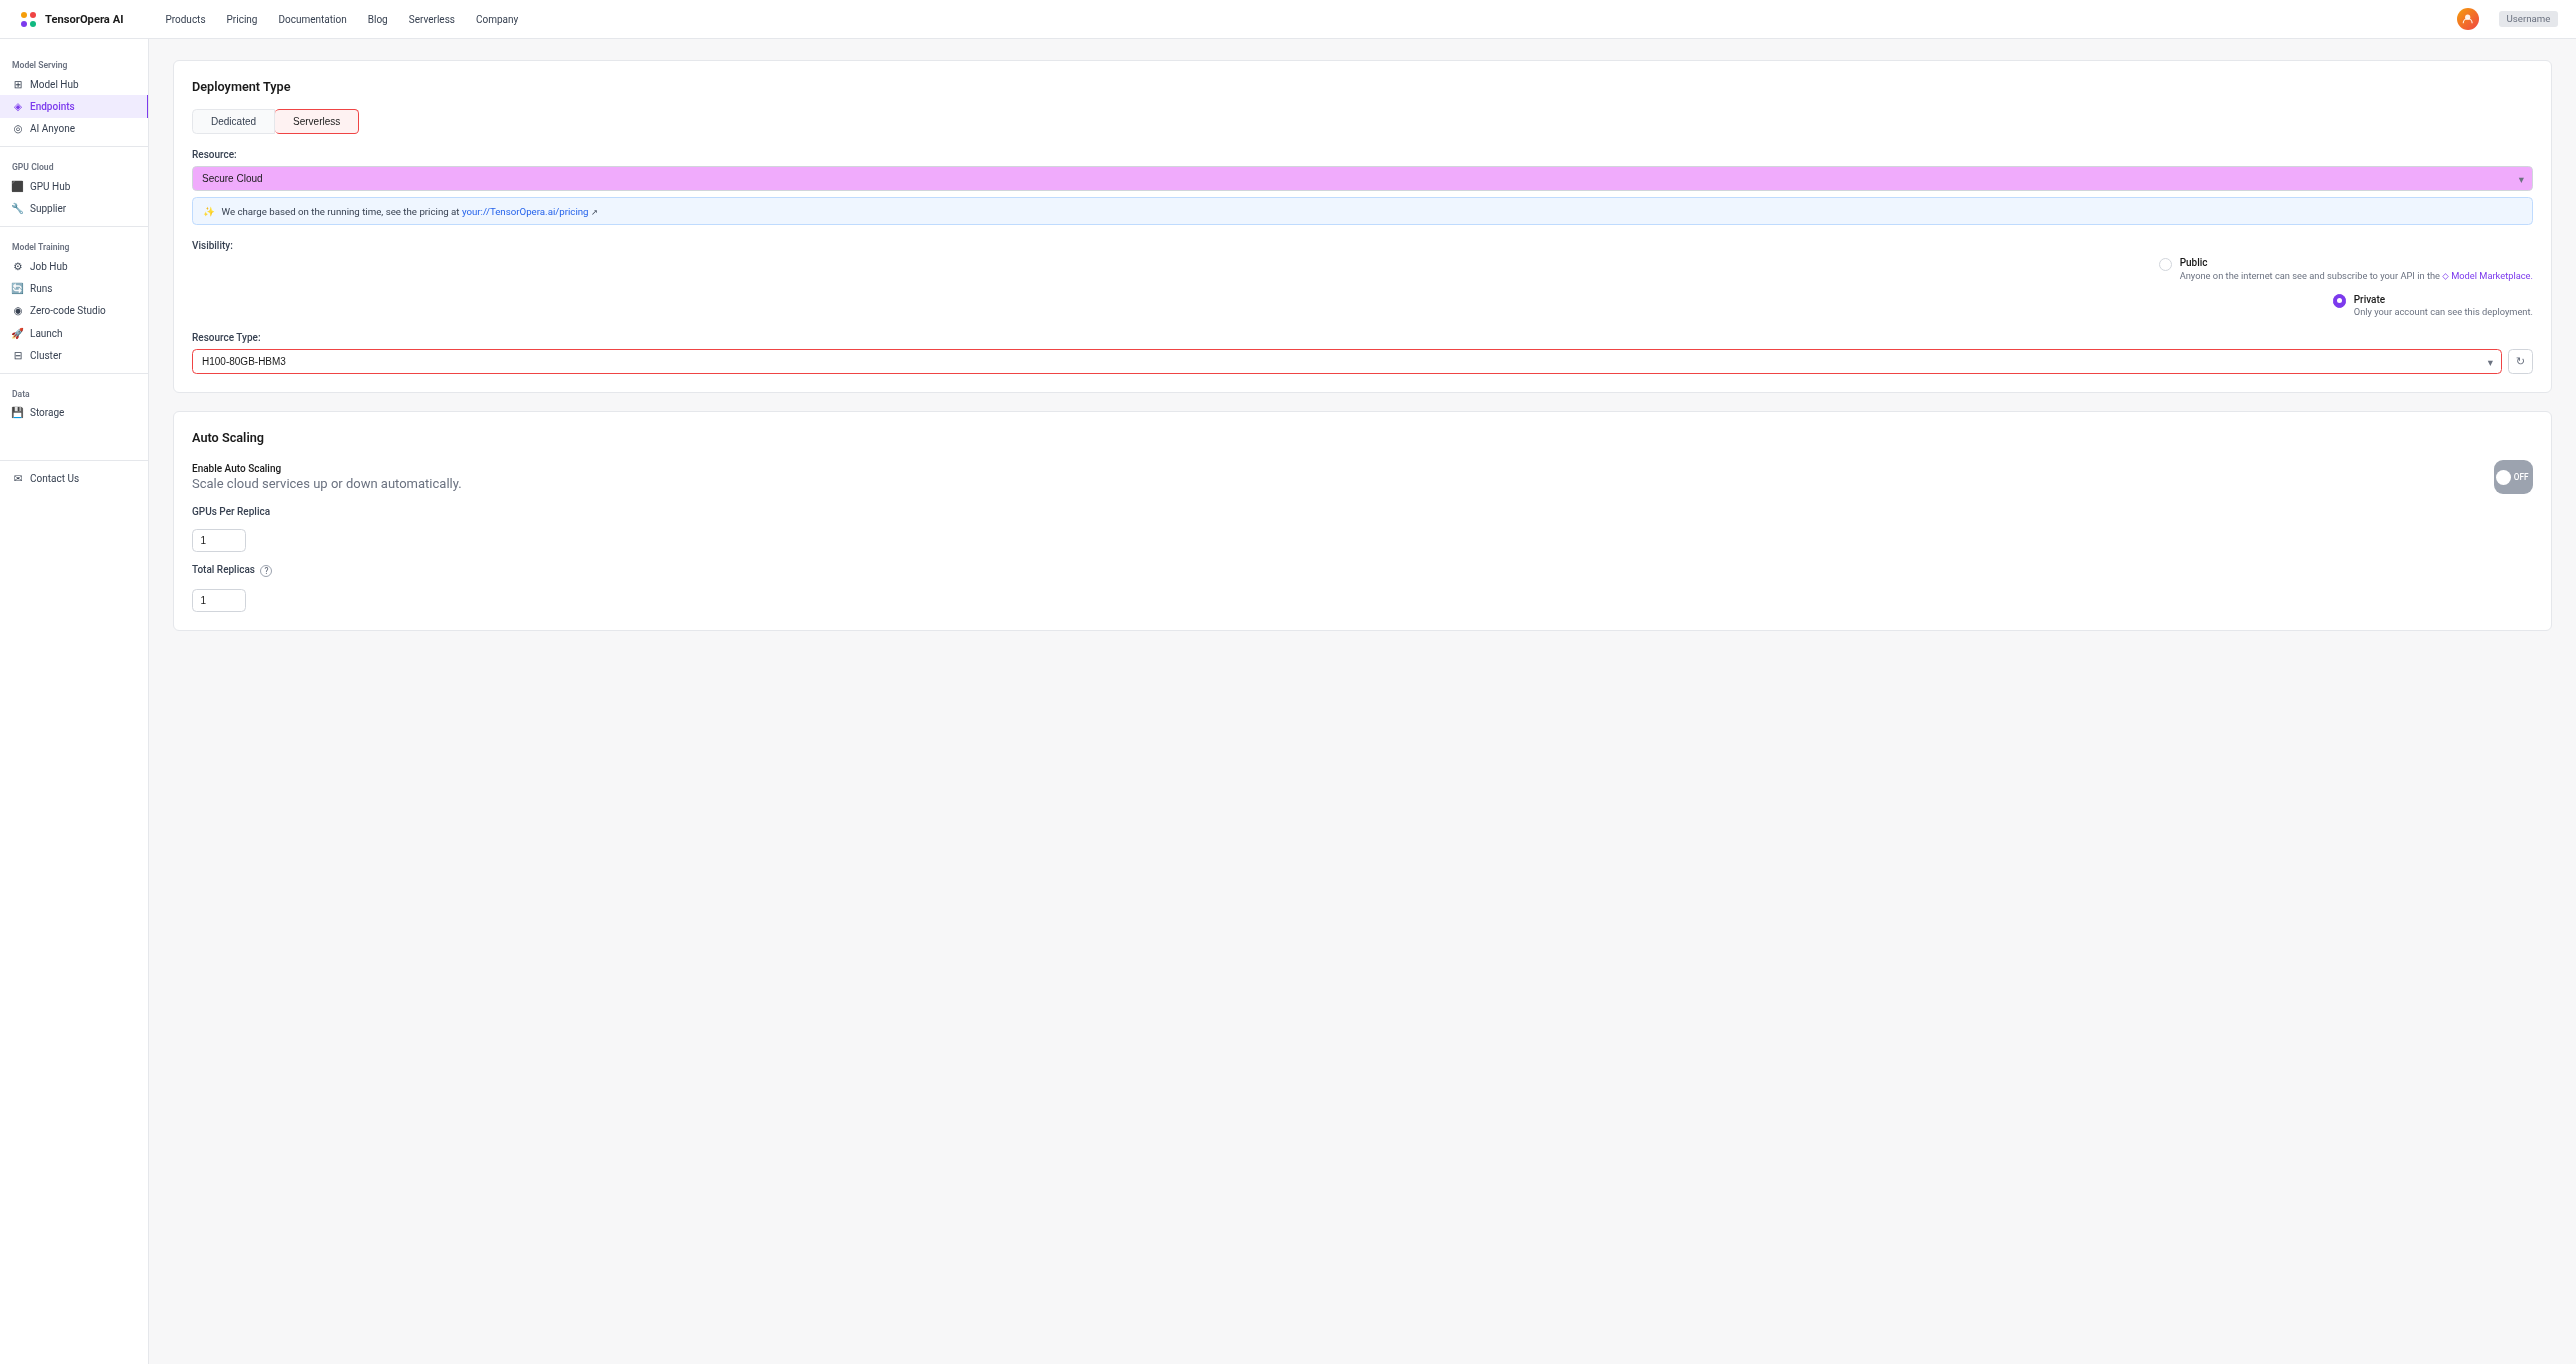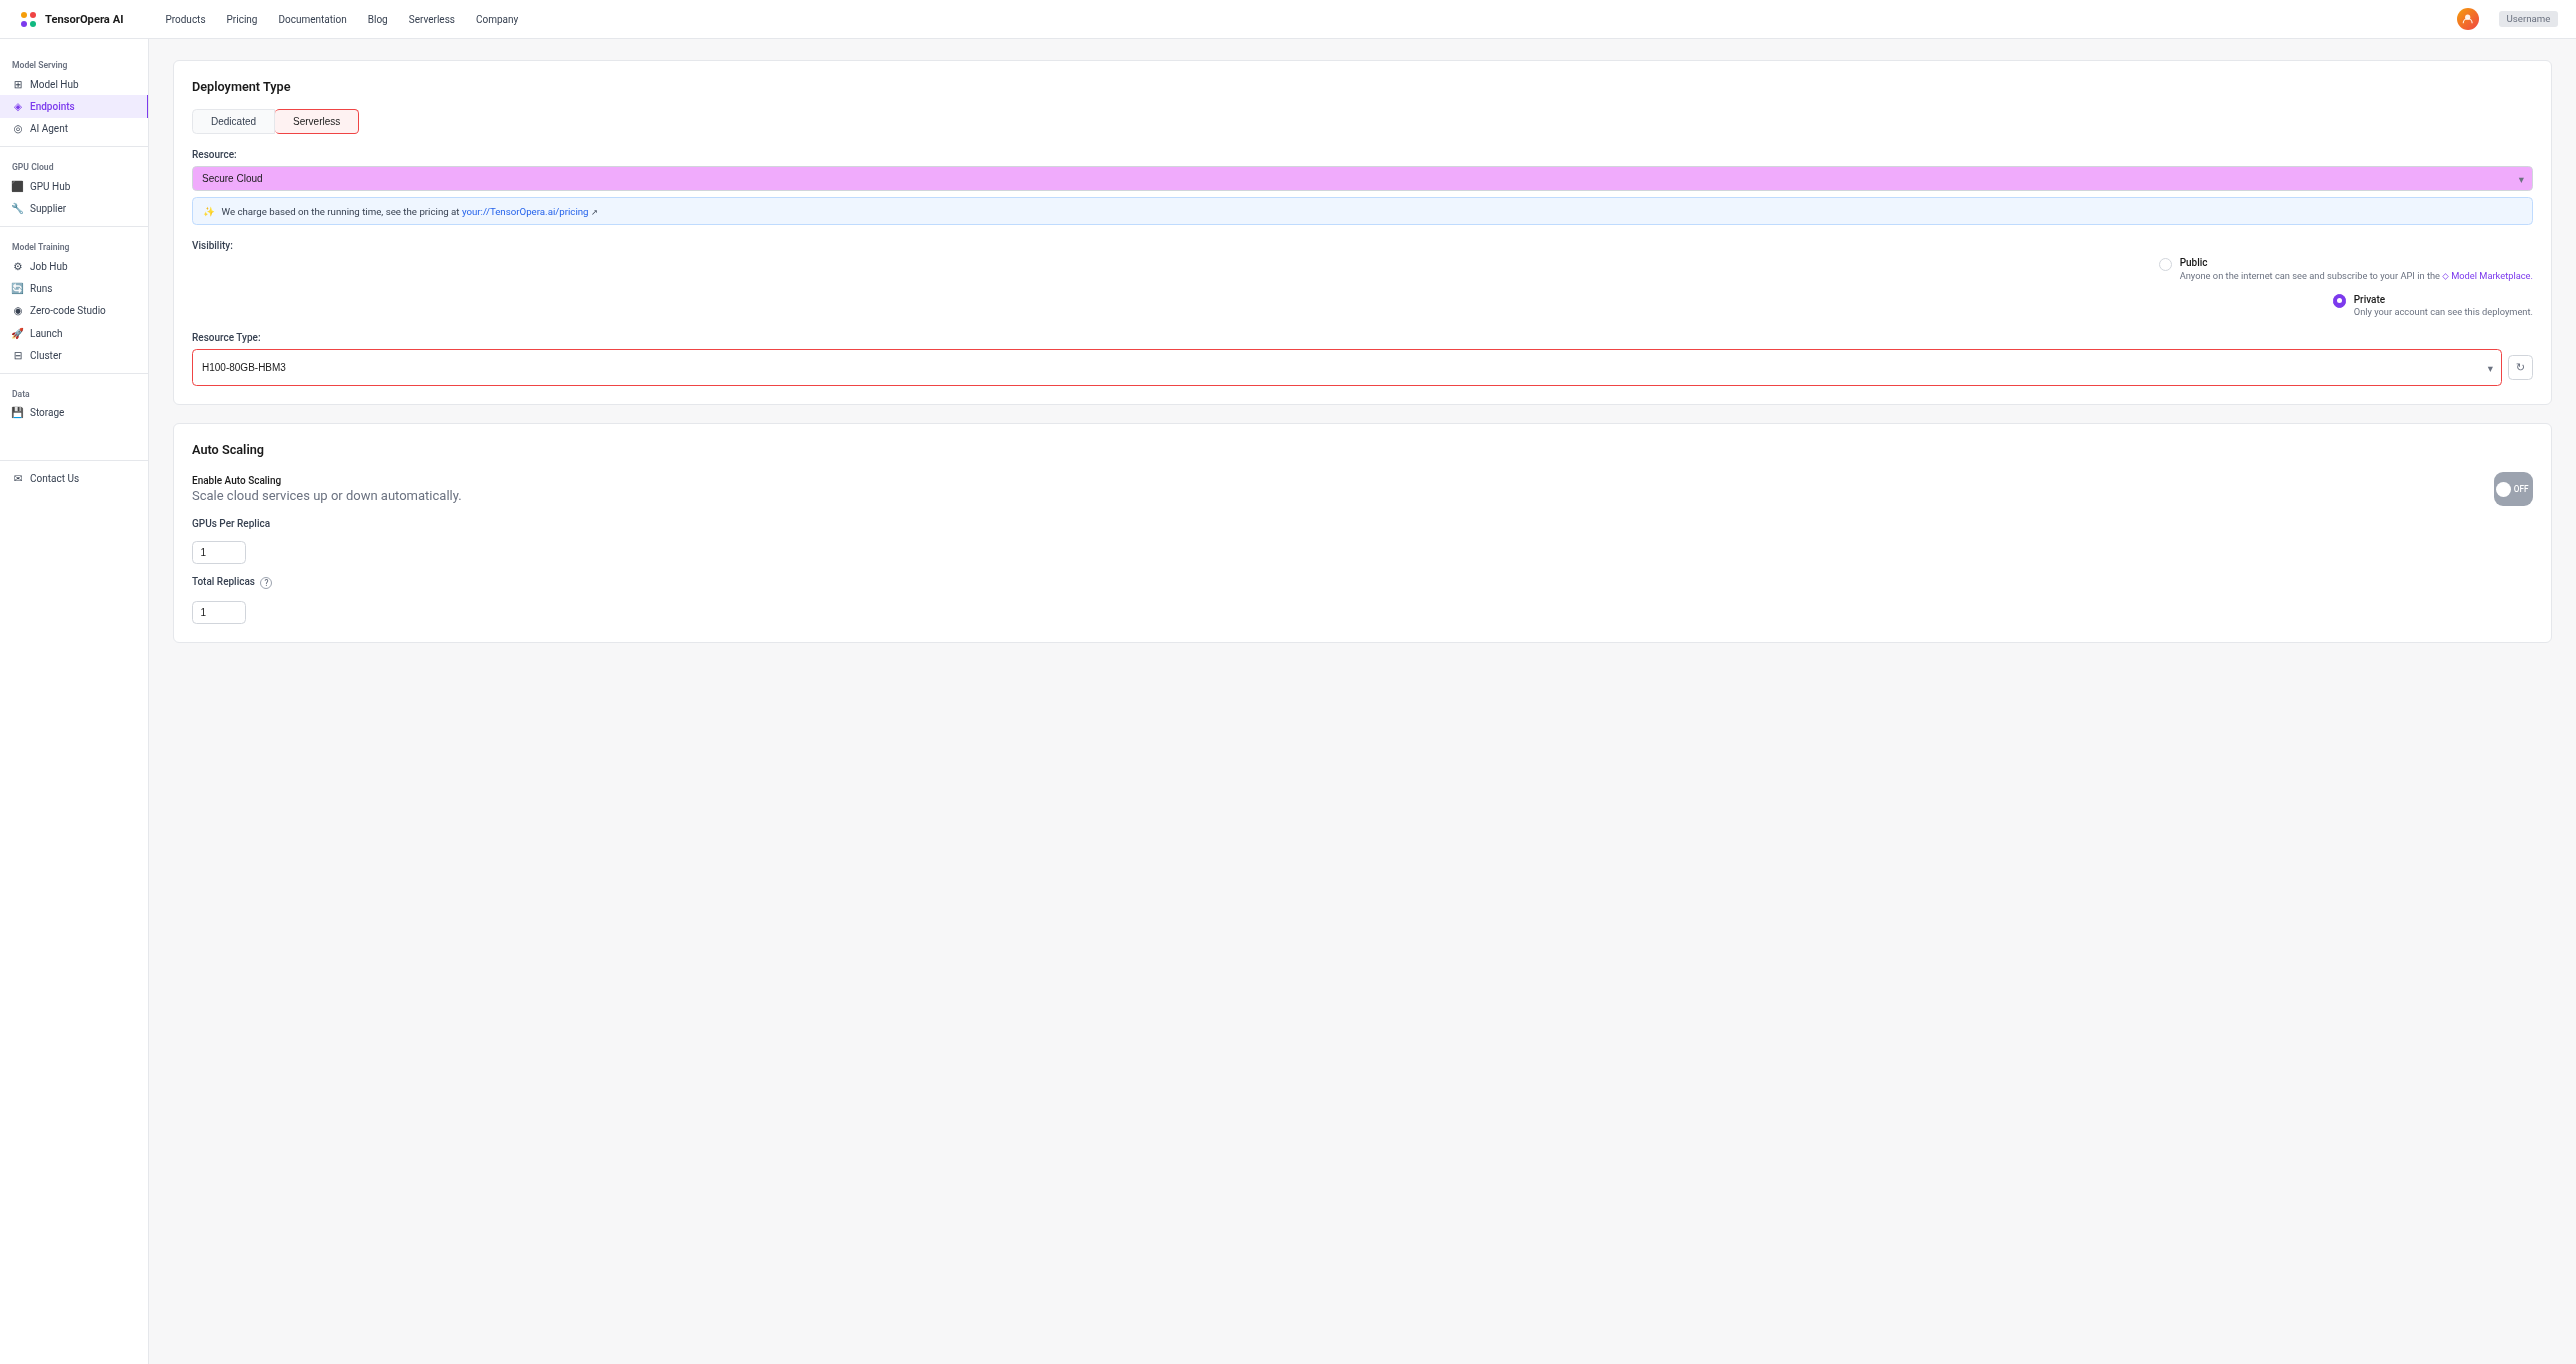--- a/index.html
+++ b/index.html
@@ -79,21 +79,21 @@
     .radio-circle.checked { border-color: #7c3aed; background: #7c3aed; }
     .radio-circle.checked::after { content: ''; width: 5.2px; height: 5.2px; border-radius: 50%; background: #fff; }
     .radio-label-main { font-size: 10px; font-weight: 500; color: #1a1a1a; }
     .radio-label-sub { font-size: 9.3px; color: #6b7280; margin-top: 1.5px; }
     .radio-link { color: #7c3aed; text-decoration: none; }
 
     
     .resource-type-row { display: flex; align-items: center; gap: 6px; }
     .resource-select-wrapper { position: relative; flex: 1; }
     .resource-select {
-      width: 100%; padding: 12px 9px; border: 1.5px solid #ef4444; border-radius: 4.5px;
+      width: 100%; padding: 6px 9px; border: 1.5px solid #ef4444; border-radius: 4.5px;
       background: #fff; font-size: 10px; color: #1a1a1a; appearance: none; cursor: pointer;
     }
     .refresh-btn {
       width: 25px; height: 25px; border: 0.7px solid #d1d5db; border-radius: 4.5px;
       background: #fff; cursor: pointer; display: flex; align-items: center; justify-content: center;
       color: #6b7280; font-size: 11.2px;
     }
 
     
     .toggle-row { display: flex; align-items: center; justify-content: space-between; }
@@ -168,21 +168,21 @@
     <div class="sidebar-item">
       <span class="sidebar-icon">⊞</span>
       <span>Model Hub</span>
     </div>
     <div class="sidebar-item active">
       <span class="sidebar-icon" style="color:#7c3aed;">◈</span>
       <span>Endpoints</span>
     </div>
     <div class="sidebar-item">
       <span class="sidebar-icon">◎</span>
-      <span>AI Agent</span>
+      <span>AI Anyone</span>
     </div>
 
     <hr class="sidebar-divider">
 
     <div class="sidebar-section-title">GPU Cloud</div>
     <div class="sidebar-item">
       <span class="sidebar-icon">⬛</span>
       <span>GPU Hub</span>
     </div>
     <div class="sidebar-item">

